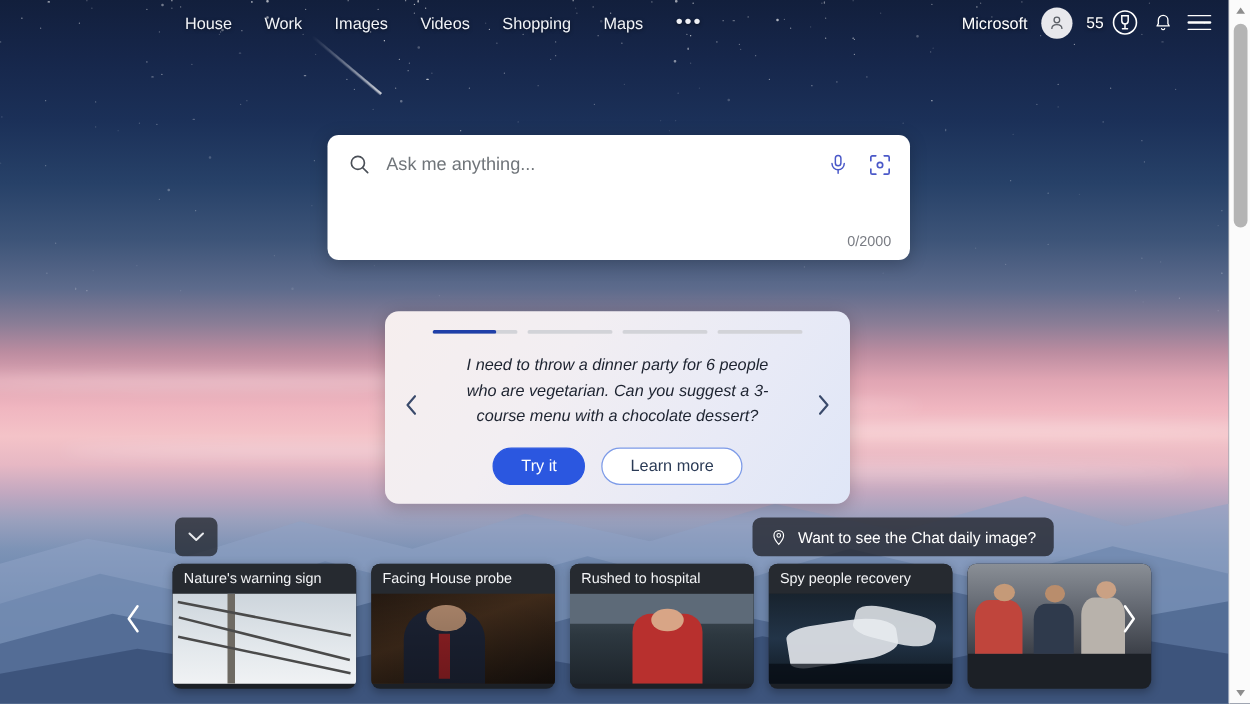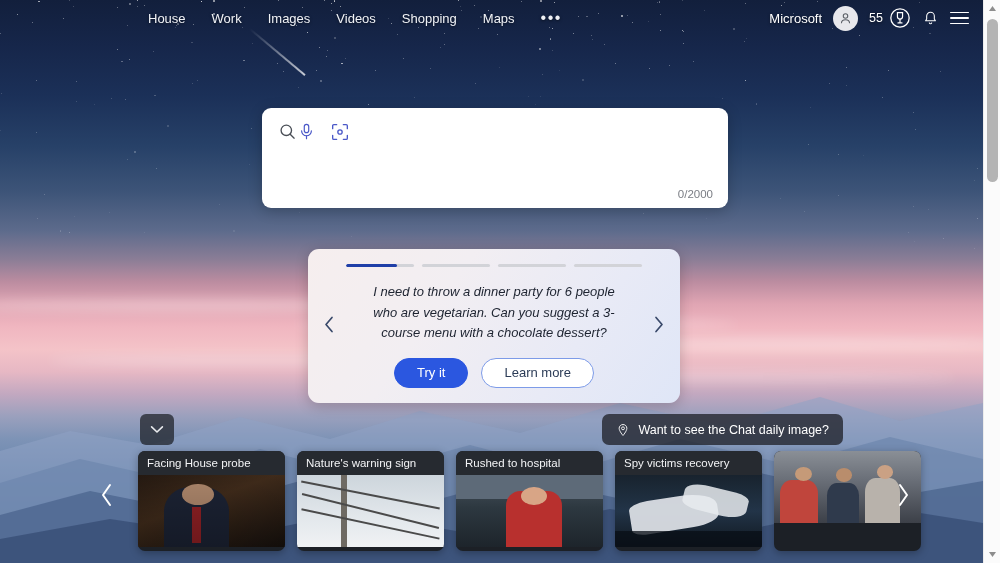--- a/index.html
+++ b/index.html
@@ -507,20 +507,21 @@
     </div>
   </div>
 
   <div class="searchwrap">
     <div class="searchrow">
       <svg width="19" height="19" viewBox="0 0 24 24">
         <circle cx="10.5" cy="10.5" r="6.6" fill="none" stroke="#4a4f57" stroke-width="1.7"></circle>
         <line x1="15.4" y1="15.4" x2="20.4" y2="20.4" stroke="#4a4f57" stroke-width="1.7" stroke-linecap="round"></line>
       </svg>
 
+      <input class="sinput" type="text" placeholder="Ask me anything..." style="">
 
       <div class="sicons">
         <svg width="19" height="19" viewBox="0 0 24 24">
           <rect x="9.2" y="3" width="5.6" height="10.4" rx="2.8" fill="none" stroke="#4a58c8" stroke-width="1.5"></rect>
           <path d="M5.8 11.2a6.2 6.2 0 0 0 12.4 0" fill="none" stroke="#4a58c8" stroke-width="1.5" stroke-linecap="round"></path>
           <line x1="12" y1="17.6" x2="12" y2="21" stroke="#4a58c8" stroke-width="1.5" stroke-linecap="round"></line>
         </svg>
         <svg width="20" height="20" viewBox="0 0 24 24">
           <path d="M3.2 8V4.6a1.4 1.4 0 0 1 1.4-1.4H8" fill="none" stroke="#4a58c8" stroke-width="1.6" stroke-linecap="round"></path>
           <path d="M16 3.2h3.4a1.4 1.4 0 0 1 1.4 1.4V8" fill="none" stroke="#4a58c8" stroke-width="1.6" stroke-linecap="round"></path>
@@ -585,50 +586,50 @@
 
   <div class="carrow l">
     <svg width="17" height="28" viewBox="0 0 17 28">
       <path d="M12 4 L5 14 L12 24" fill="none" stroke="#fff" stroke-width="2" stroke-linecap="round" stroke-linejoin="round"></path>
     </svg>
   </div>
 
   <div class="carousel">
 
     <div class="ncard">
+      <div class="ntitle">Nature's warning sign</div>
+      <div class="nimg" style="background:linear-gradient(180deg,#cdd5dc 0%,#e3e8ec 60%,#f0f2f4 100%);">
+        <div style="position:absolute;left:30%;top:0;width:4%;height:100%;background:#6e6a63;"></div>
+        <div style="position:absolute;left:2%;top:26%;width:96%;height:1.6px;background:#4a4a4a;transform:rotate(11deg);"></div>
+        <div style="position:absolute;left:2%;top:48%;width:96%;height:1.6px;background:#4a4a4a;transform:rotate(14deg);"></div>
+        <div style="position:absolute;left:2%;top:66%;width:96%;height:1.6px;background:#4a4a4a;transform:rotate(12deg);"></div>
+      </div>
+    </div>
+
+    <div class="ncard">
       <div class="ntitle">Facing House probe</div>
       <div class="nimg" style="background:linear-gradient(160deg,#2a1d14 0%,#4a321f 40%,#1b1410 100%);">
         <div style="position:absolute;left:18%;top:16%;width:44%;height:84%;background:#20283c;border-radius:40% 40% 0 0;"></div>
         <div style="position:absolute;left:30%;top:12%;width:22%;height:30%;background:#c79b7c;border-radius:50%;"></div>
         <div style="position:absolute;left:37%;top:45%;width:6%;height:50%;background:#a8252a;"></div>
         <div style="position:absolute;left:0;top:0;right:0;bottom:0;background:linear-gradient(180deg,rgba(0,0,0,.15),rgba(0,0,0,.35));"></div>
       </div>
     </div>
 
     <div class="ncard">
-      <div class="ntitle">Nature's warning sign</div>
-      <div class="nimg" style="background:linear-gradient(180deg,#cdd5dc 0%,#e3e8ec 60%,#f0f2f4 100%);">
-        <div style="position:absolute;left:30%;top:0;width:4%;height:100%;background:#6e6a63;"></div>
-        <div style="position:absolute;left:2%;top:26%;width:96%;height:1.6px;background:#4a4a4a;transform:rotate(11deg);"></div>
-        <div style="position:absolute;left:2%;top:48%;width:96%;height:1.6px;background:#4a4a4a;transform:rotate(14deg);"></div>
-        <div style="position:absolute;left:2%;top:66%;width:96%;height:1.6px;background:#4a4a4a;transform:rotate(12deg);"></div>
-      </div>
-    </div>
-
-    <div class="ncard">
       <div class="ntitle">Rushed to hospital</div>
       <div class="nimg" style="background:linear-gradient(180deg,#4a5560 0%,#2d3840 45%,#1d242b 100%);">
         <div style="position:absolute;left:0;top:0;right:0;height:34%;background:#5d6a78;"></div>
         <div style="position:absolute;left:34%;top:22%;width:38%;height:78%;background:#b8302e;border-radius:26% 26% 0 0;"></div>
         <div style="position:absolute;left:44%;top:16%;width:18%;height:26%;background:#d8a586;border-radius:50%;"></div>
       </div>
     </div>
 
     <div class="ncard">
-      <div class="ntitle">Spy victims recovery</div>
+      <div class="ntitle">Spy people recovery</div>
       <div class="nimg" style="background:linear-gradient(180deg,#18232e 0%,#223448 50%,#101820 100%);">
         <div style="position:absolute;left:10%;top:30%;width:60%;height:46%;background:#dfe3e8;transform:rotate(-9deg);border-radius:22% 42% 30% 18%;opacity:.92;"></div>
         <div style="position:absolute;left:46%;top:18%;width:44%;height:36%;background:#e8ebee;transform:rotate(14deg);border-radius:36% 22% 40% 26%;opacity:.85;"></div>
         <div style="position:absolute;left:0;bottom:0;right:0;height:22%;background:rgba(8,14,22,.75);"></div>
       </div>
     </div>
 
     <div class="ncard">
       <div class="nimg" style="background:linear-gradient(180deg,#8a8f96 0%,#6a6f78 40%,#3c4048 100%);">
         <div style="position:absolute;left:4%;top:40%;width:26%;height:62%;background:#c0453c;border-radius:30% 30% 0 0;"></div>

